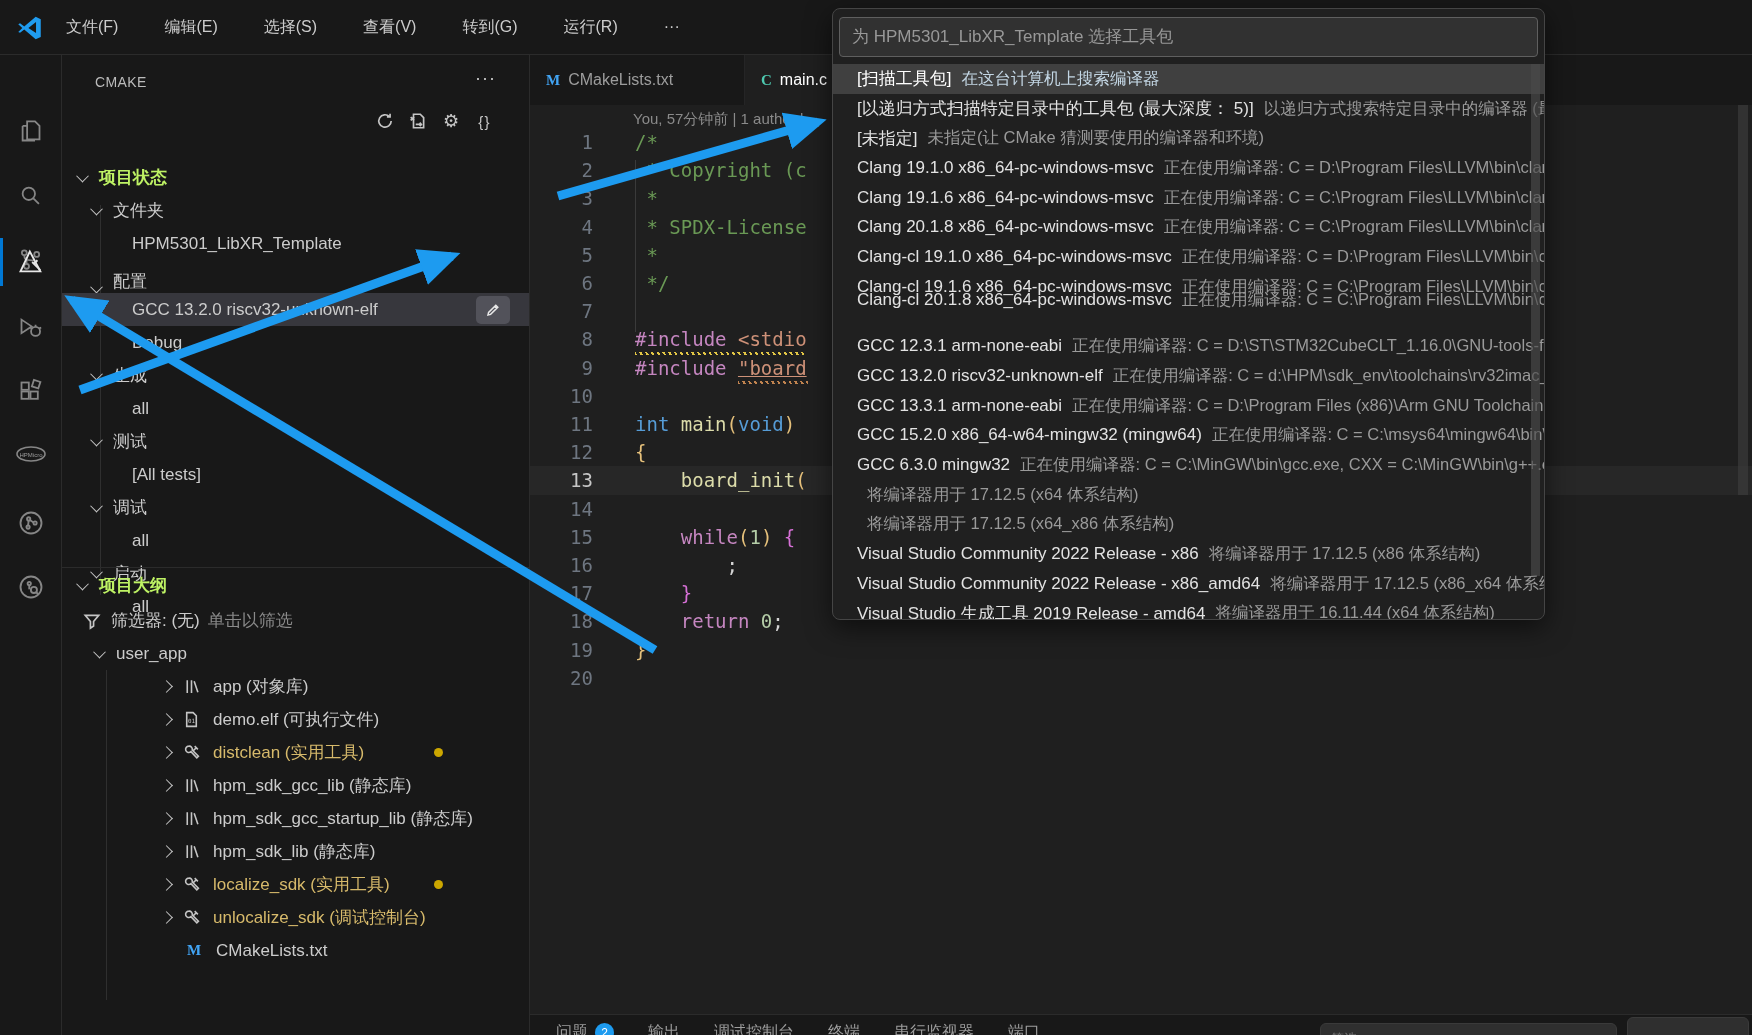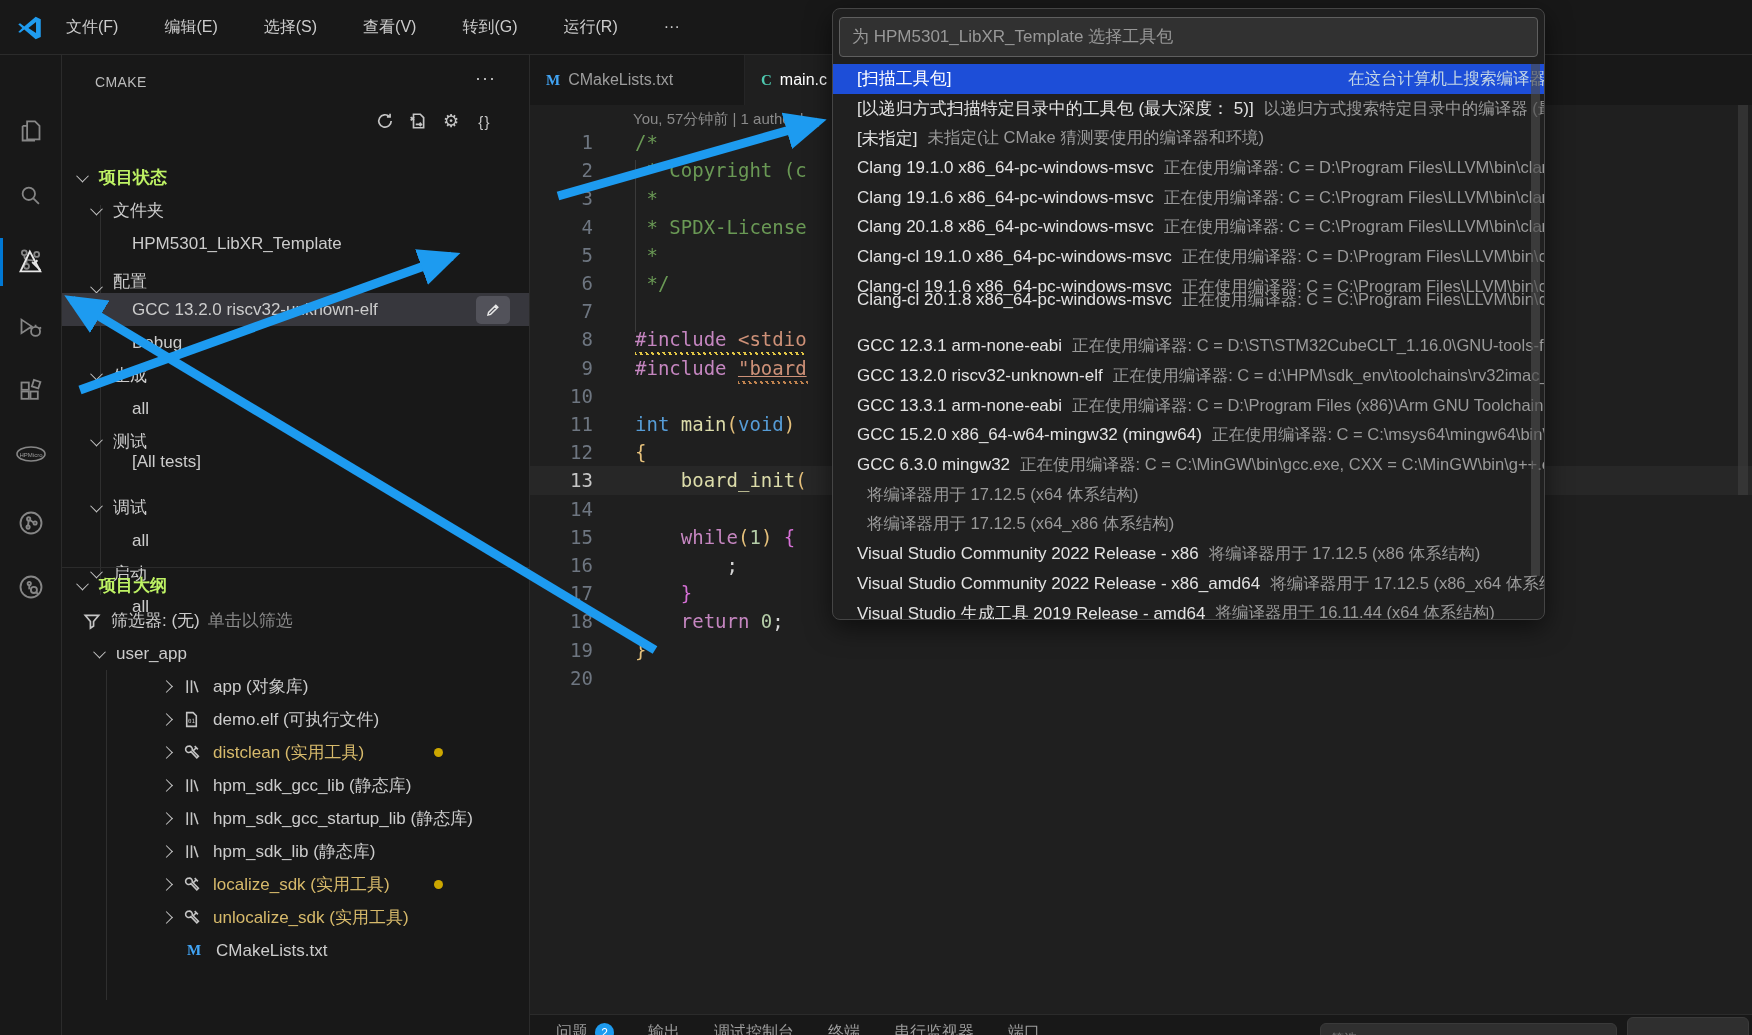--- a/index.html
+++ b/index.html
@@ -95,21 +95,21 @@
     border:1px solid #454545; border-radius:8px; box-shadow:0 8px 26px rgba(0,0,0,.55);
     z-index:50; overflow:hidden; padding:8px 6px 0 6px; }
   #qp-input { width:699px; height:40px; background:#313131; border:1px solid #5f5f5f; border-radius:4px;
     color:#cccccc; font-size:17px; padding:0 12px; font-family:"Liberation Sans",sans-serif; }
   #qp-input::placeholder { color:#989898; opacity:1; }
   #qp-list { position:absolute; left:0; top:55px; width:713px; }
   .qp-row { position:absolute; left:0; width:713px; height:29.7px; display:flex; align-items:center;
     padding-left:24px; white-space:nowrap; overflow:hidden; }
   .qp-label { color:#e3e3e3; font-size:17px; flex:none; }
   .qp-desc { color:#9a9a9a; font-size:16.5px; margin-left:10px; }
-  .qp-row.sel { background:#1d4ed8;justify-content:space-between; }
+  .qp-row.sel { background:#404040; }
   .qp-row.sel .qp-label { color:#ffffff; }
   .qp-row.sel .qp-desc { color:#c3d6e4; }
   #qp-scroll { position:absolute; right:4px; top:55px; width:9px; height:512px; background:#4a4a4a; opacity:.65; }
 
   
   #arrows { left:0; top:0; width:1752px; height:1035px; z-index:100; pointer-events:none; }
 </style>
 </head>
 <body>
 
@@ -254,21 +254,21 @@
     <span class="chev down"></span>
     <span class="lbl">生成</span>
   </div>
   <div class="tree-row" style="top:337px; padding-left:70px;">
     <span>all</span>
   </div>
   <div class="tree-row" style="top:370px; padding-left:30px;">
     <span class="chev down"></span>
     <span class="lbl">测试</span>
   </div>
-  <div class="tree-row" style="top:390px; padding-left:70px;">
+  <div class="tree-row" style="top:403px; padding-left:70px;">
     <span>[All tests]</span>
   </div>
   <div class="tree-row" style="top:436px; padding-left:30px;">
     <span class="chev down"></span>
     <span class="lbl">调试</span>
   </div>
   <div class="tree-row" style="top:469px; padding-left:70px;">
     <span>all</span>
   </div>
   <div class="tree-row" style="top:502px; padding-left:30px;">
@@ -365,21 +365,21 @@
     <span class="lbl">localize_sdk (实用工具)</span>
     <span class="dot"></span>
   </div>
   <div class="tree-row yellow" style="top:846px; padding-left:100px;">
     <span class="chev right"></span>
     <span class="mini-ico">
       <svg width="17" height="17" viewBox="0 0 16 16">
           <path d="M5.5 2 a3 3 0 1 0 2 5.2 L13 13 l1.5 -1.5 L8.7 5.7 A3 3 0 0 0 5.5 2 Z M11 2 l3 3 M12.5 3.5 L9 7"></path>
         </svg>
     </span>
-    <span class="lbl">unlocalize_sdk (实用工具)</span>
+    <span class="lbl">unlocalize_sdk (调试控制台)</span>
   </div>
   <div class="tree-row" style="top:879px; padding-left:122px;">
     <span class="mini-ico" style="margin-left:0">
         <span class="m-ico">M</span>
       </span>
     <span class="lbl">CMakeLists.txt</span>
   </div>
 </div>
 
 <div id="editor" class="abs">

